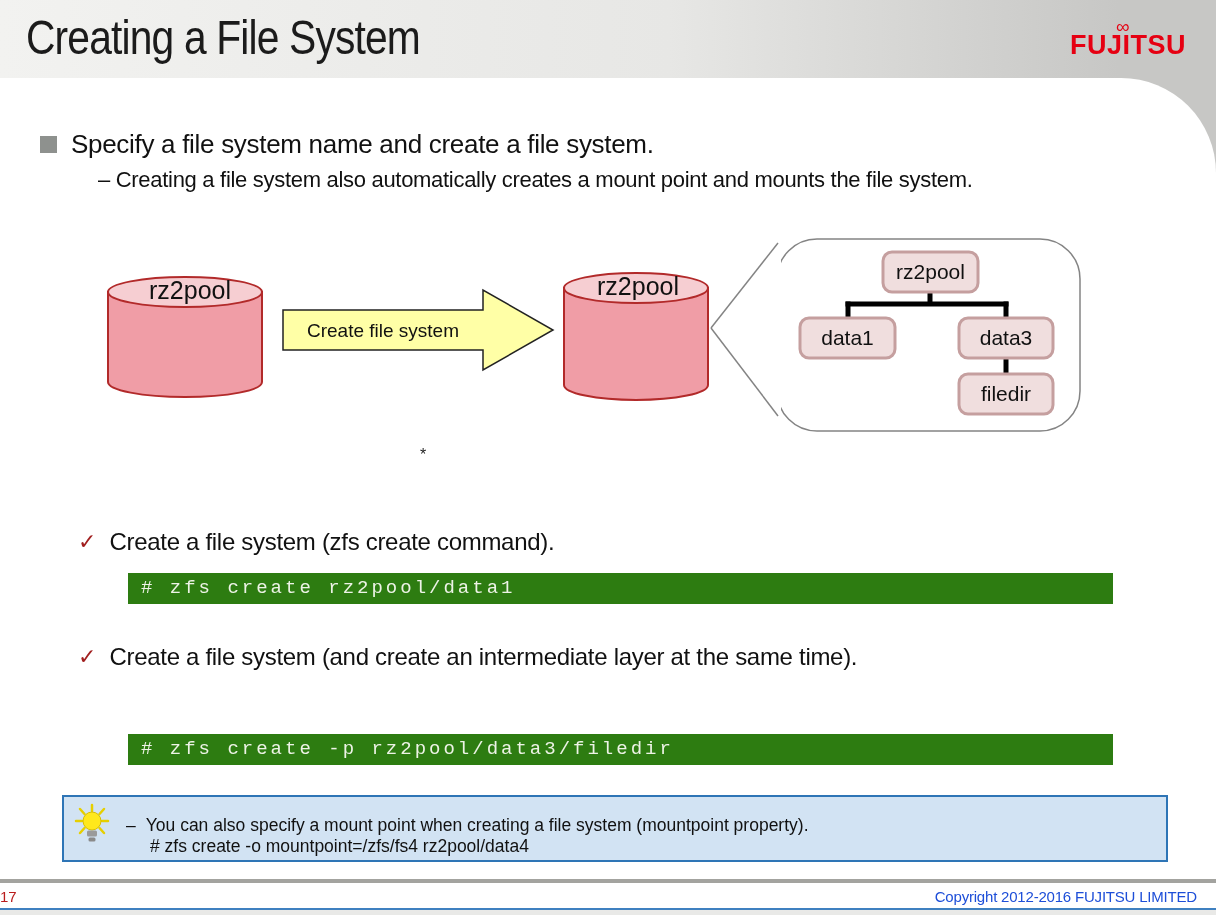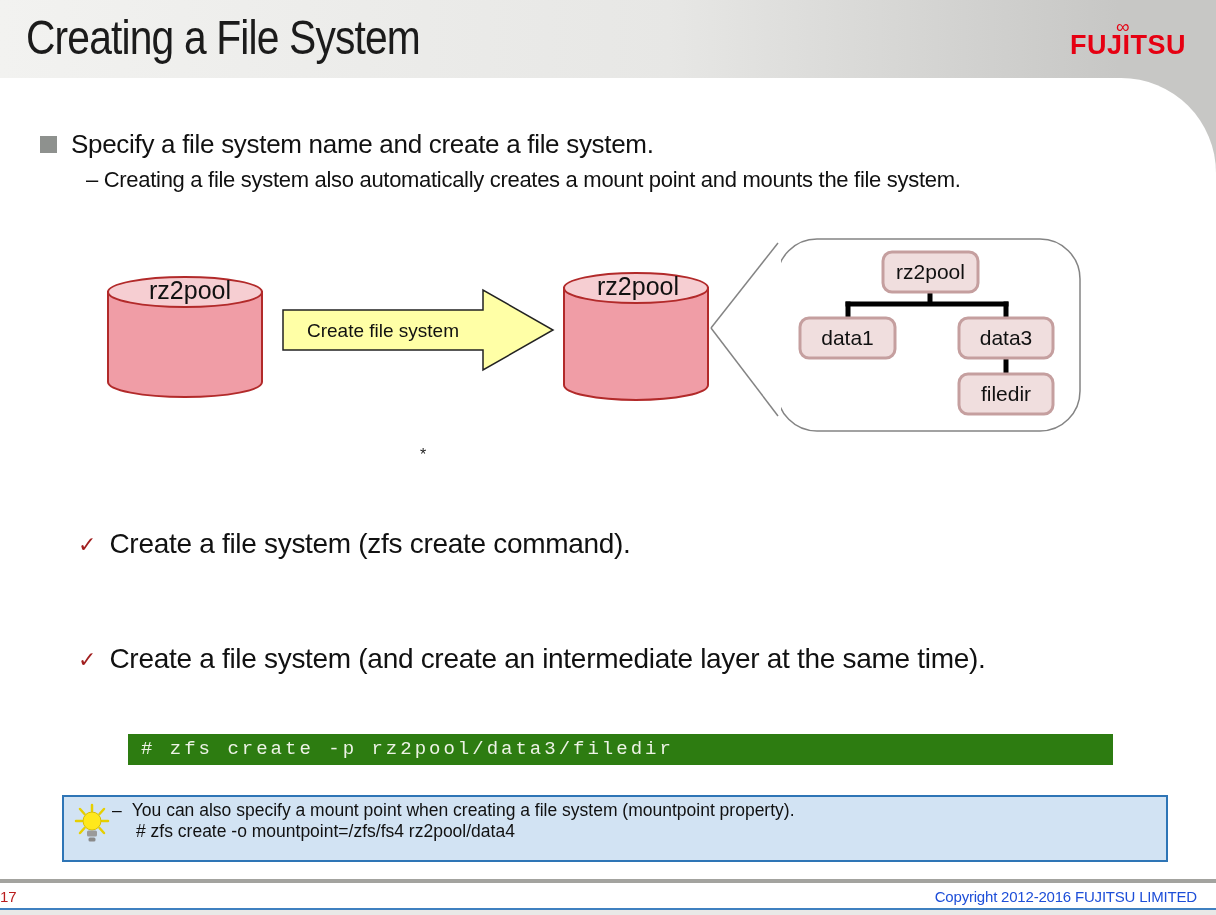--- a/index.html
+++ b/index.html
@@ -9,41 +9,41 @@
   .white-body{position:absolute;left:0;top:78px;width:1216px;height:801px;
               background:#ffffff;border-top-right-radius:95px;}
   .title{position:absolute;left:26px;top:10px;font-size:48px;font-weight:400;color:#1b1b1b;
          letter-spacing:-1px;transform:scaleX(0.85);transform-origin:left top;white-space:nowrap;}
   .logo{position:absolute;top:30px;right:30px;color:#e60012;font-weight:700;font-size:27px;
         letter-spacing:0.5px;}
   .logo .infinity{position:absolute;left:46px;top:-14px;font-size:19px;font-weight:400;}
   .bullet-row{position:absolute;left:40px;top:124px;height:40px;display:flex;align-items:center;gap:14px;}
   .bullet-square{width:17px;height:17px;background:#8e918e;flex:0 0 auto;}
   .bullet-text{font-size:26px;color:#111;letter-spacing:-0.3px;white-space:nowrap;}
-  .sub-bullet{position:absolute;left:86px;top:167px;font-size:22px;color:#111;
+  .sub-bullet{position:absolute;left:98px;top:167px;font-size:22px;color:#111;
               letter-spacing:-0.3px;white-space:nowrap;text-align:center;}
   .diagram{position:absolute;left:0;top:232px;width:1216px;height:212px;}
   .diagram text{font-family:"Liberation Sans",sans-serif;fill:#111;}
   .note{position:absolute;left:420px;top:446px;width:780px;display:flex;color:#222;}
   .note-star{width:18px;font-size:16px;flex:0 0 auto;}
   .note-text{font-size:15.5px;line-height:1.4;}
   .check-row{position:absolute;left:78px;display:flex;gap:13px;align-items:baseline;}
   .check-row.r1{top:528px;}
   .check-row.r2{top:643px;}
   .checkmark{color:#a11f1f;font-size:22px;position:relative;top:-1px;}
-  .check-label{font-size:28px;color:#111;letter-spacing:-0.3px;white-space:nowrap;}
+  .check-label{font-size:24px;color:#111;letter-spacing:-0.3px;white-space:nowrap;}
   .code{position:absolute;left:128px;width:985px;height:31px;background:#2d7c11;
         color:#edf3e6;font-family:"Liberation Mono",monospace;font-size:19px;line-height:31px;
         letter-spacing:3px;padding-left:13px;box-sizing:border-box;white-space:nowrap;}
   .code.c1{top:573px;}
   .code.c2{top:687px;margin-top:47px;}
   .tip{position:absolute;left:62px;top:795px;width:1106px;height:67px;background:#d2e3f3;
        border:2px solid #2e75b6;box-sizing:border-box;display:flex;}
   .tip-icon{margin:6px 0 0 10px;flex:0 0 auto;}
-  .tip-text{margin-left:2px;padding-top:3px;font-size:17.5px;line-height:21px;color:#111;}
+  .tip-text{margin-left:16px;padding-top:18px;font-size:17.5px;line-height:21px;color:#111;}
   .tip-dash{display:inline-block;margin-right:10px;}
   .tip-line2{padding-left:24px;}
   .footer-bar{position:absolute;left:0;top:879px;width:1216px;height:4px;background:#a3a39f;}
   .footer-row{position:absolute;left:0;top:883px;width:1216px;height:25px;background:#ffffff;}
   .page-num{position:absolute;left:0;top:5px;width:1112px;text-align:left;font-size:15px;color:#b91c1c;}
   .copyright{position:absolute;right:19px;top:5px;font-size:15px;color:#1d4ed8;letter-spacing:-0.2px;}
   .footer-blue{position:absolute;left:0;top:908px;width:1216px;height:2px;background:#3f80c0;}
   .footer-strip{position:absolute;left:0;top:910px;width:1216px;height:5px;background:#e9e9e7;}
 </style>
 </head>
@@ -119,20 +119,21 @@
   </svg>
 
   <div class="note">
     <span class="note-star">*</span>
   </div>
 
   <div class="check-row r1">
     <span class="checkmark">✓</span>
     <span class="check-label">Create a file system (zfs create command).</span>
   </div>
+  <div class="code c1"># zfs create rz2pool/data1</div>
 
   <div class="check-row r2">
     <span class="checkmark">✓</span>
     <span class="check-label">Create a file system (and create an intermediate layer at the same time).</span>
   </div>
   <div class="code c2"># zfs create -p rz2pool/data3/filedir</div>
 
   <div class="tip">
     <svg class="tip-icon" width="36" height="50" viewBox="0 0 36 50">
       <g stroke="#e6cf00" stroke-width="2.5" stroke-linecap="round">

